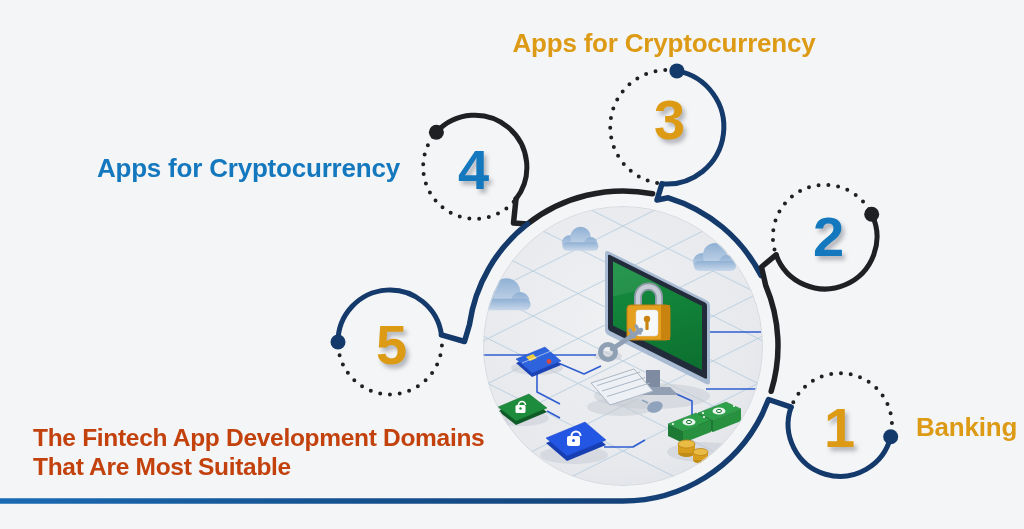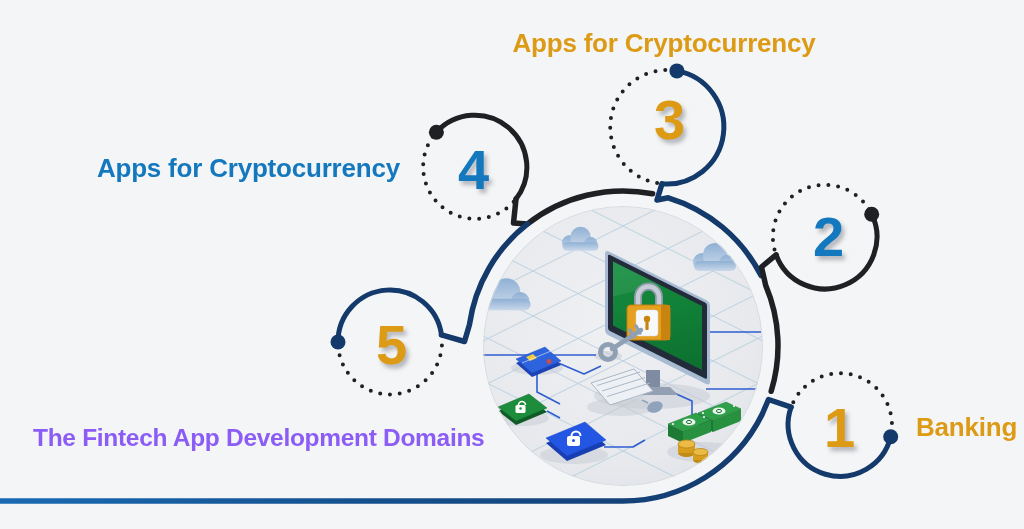--- a/index.html
+++ b/index.html
@@ -24,21 +24,21 @@
   .lbl-2{left:872px;top:164px;transform:translate(-50%,-50%);}
   .lbl-3{left:664px;top:44px;transform:translate(-50%,-50%);}
   .lbl-4{right:624px;top:169px;transform:translateY(-50%);}
   .lbl-5{right:706px;top:348px;transform:translateY(-50%);}
   .num-1{left:839px;top:428px;}
   .num-2{left:828px;top:237px;}
   .num-3{left:669px;top:120px;}
   .num-4{left:473px;top:170px;}
   .num-5{left:391px;top:345px;}
   .title{
-    position:absolute;left:33px;top:423px;color:#8b5cf6;
+    position:absolute;left:33px;top:423px;color:#c2410c;
     font-weight:700;font-size:24.5px;line-height:29px;letter-spacing:-.3px;
   }
   .dotted{fill:none;stroke:#1F2023;stroke-width:4;stroke-linecap:round;stroke-dasharray:0 9.8;}
   .solid-navy{fill:none;stroke:#14396B;stroke-width:5;stroke-linecap:round;stroke-linejoin:round;}
   .solid-black{fill:none;stroke:#1F2023;stroke-width:5;stroke-linecap:round;stroke-linejoin:round;}
   .ring-navy{fill:none;stroke:#14396B;stroke-width:5.5;stroke-linecap:round;stroke-linejoin:round;}
   .ring-black{fill:none;stroke:#1F2023;stroke-width:5.5;stroke-linecap:round;stroke-linejoin:round;}
   .swoosh{fill:none;stroke:url(#gSwoosh);stroke-width:5.5;stroke-linecap:round;stroke-linejoin:round;}
   .grid{stroke:#B3CBDD;stroke-width:1;opacity:.85;}
   .net{fill:none;stroke:#2F5ED1;stroke-width:1.6;stroke-linejoin:round;}
@@ -253,15 +253,16 @@
   <div class="num num-3 orange">3</div>
   <div class="num num-4 blue">4</div>
   <div class="num num-5 orange">5</div>
 
   <div class="lbl lbl-1 orange">Banking</div>
   <div class="lbl lbl-3 orange">Apps for Cryptocurrency</div>
   <div class="lbl lbl-4 blue">Apps for Cryptocurrency</div>
 
   <div class="title">
     <div>The Fintech App Development Domains</div>
+    <div>That Are Most Suitable</div>
   </div>
 
 </div>
 
 </body></html>

